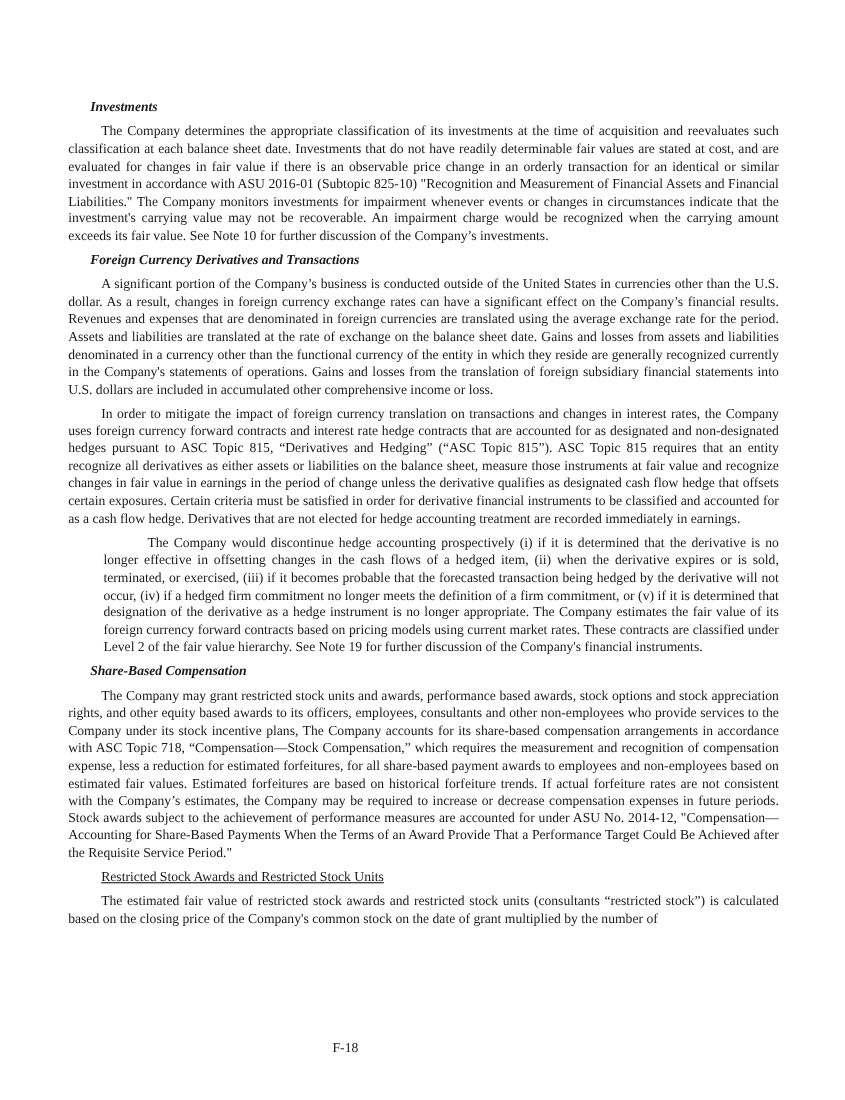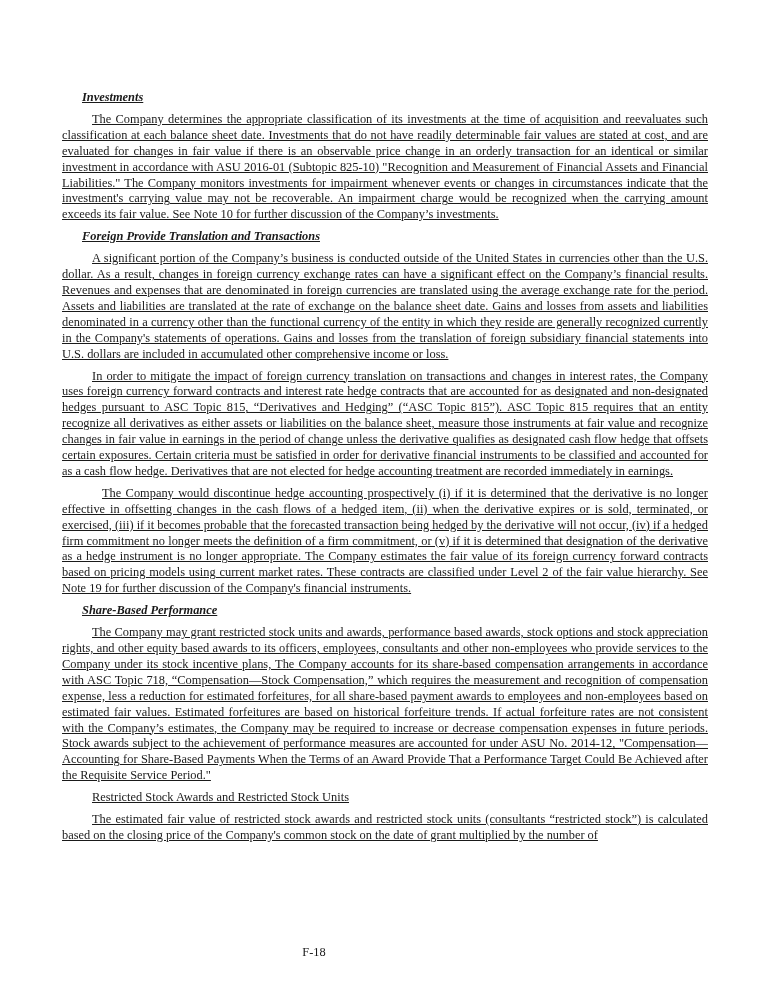--- a/index.html
+++ b/index.html
@@ -1,53 +1,53 @@
 <!DOCTYPE html>
 <html><head>
 <meta charset="utf-8">
 <style>
   html, body { margin: 0; padding: 0; background: #ffffff; }
   body { width: 768px; height: 1000px; position: relative; overflow: hidden; }
   .page {
     position: absolute; left: 62px; top: 90px; width: 646px;
     font-family: "Liberation Serif", serif;
-    font-size: 12.4px; line-height: 15.9px; color: #1a1a1a; text-decoration: underline;
+    font-size: 12.4px; line-height: 15.9px; color: #1a1a1a;
   }
   .heading {
     font-weight: bold; font-style: italic;
     margin: 0 0 6px 20px; padding-top: 0;
   }
   .para {
     text-align: justify; text-indent: 30px; margin: 0 0 6px 0;
   }
-  .para.deep { text-indent: 40px; }
+  .para.deep { text-indent: 40px; margin-left: 32px; }
   .subheading {
     text-decoration: underline; margin: 0 0 6px 30px;
   }
   .footer {
     position: absolute; left: 0; width: 628px; top: 945px;
     text-align: center;
     font-family: "Liberation Serif", serif; font-size: 12.4px; color: #1a1a1a;
   }
 </style>
 </head>
 <body>
 
 <div class="page">
 
   <div class="heading">Investments</div>
   <p class="para">The Company determines the appropriate classification of its investments at the time of acquisition and reevaluates such classification at each balance sheet date. Investments that do not have readily determinable fair values are stated at cost, and are evaluated for changes in fair value if there is an observable price change in an orderly transaction for an identical or similar investment in accordance with ASU 2016-01 (Subtopic 825-10) "Recognition and Measurement of Financial Assets and Financial Liabilities." The Company monitors investments for impairment whenever events or changes in circumstances indicate that the investment's carrying value may not be recoverable. An impairment charge would be recognized when the carrying amount exceeds its fair value. See Note 10 for further discussion of the Company’s investments.</p>
 
-  <div class="heading">Foreign Provide Translation and Transactions</div>
+  <div class="heading">Foreign Currency Derivatives and Transactions</div>
   <p class="para">A significant portion of the Company’s business is conducted outside of the United States in currencies other than the U.S. dollar. As a result, changes in foreign currency exchange rates can have a significant effect on the Company’s financial results. Revenues and expenses that are denominated in foreign currencies are translated using the average exchange rate for the period. Assets and liabilities are translated at the rate of exchange on the balance sheet date. Gains and losses from assets and liabilities denominated in a currency other than the functional currency of the entity in which they reside are generally recognized currently in the Company's statements of operations. Gains and losses from the translation of foreign subsidiary financial statements into U.S. dollars are included in accumulated other comprehensive income or loss.</p>
 
   <p class="para">In order to mitigate the impact of foreign currency translation on transactions and changes in interest rates, the Company uses foreign currency forward contracts and interest rate hedge contracts that are accounted for as designated and non-designated hedges pursuant to ASC Topic 815, “Derivatives and Hedging” (“ASC Topic 815”). ASC Topic 815 requires that an entity recognize all derivatives as either assets or liabilities on the balance sheet, measure those instruments at fair value and recognize changes in fair value in earnings in the period of change unless the derivative qualifies as designated cash flow hedge that offsets certain exposures. Certain criteria must be satisfied in order for derivative financial instruments to be classified and accounted for as a cash flow hedge. Derivatives that are not elected for hedge accounting treatment are recorded immediately in earnings.</p>
   <p class="para deep">The Company would discontinue hedge accounting prospectively (i) if it is determined that the derivative is no longer effective in offsetting changes in the cash flows of a hedged item, (ii) when the derivative expires or is sold, terminated, or exercised, (iii) if it becomes probable that the forecasted transaction being hedged by the derivative will not occur, (iv) if a hedged firm commitment no longer meets the definition of a firm commitment, or (v) if it is determined that designation of the derivative as a hedge instrument is no longer appropriate. The Company estimates the fair value of its foreign currency forward contracts based on pricing models using current market rates. These contracts are classified under Level 2 of the fair value hierarchy. See Note 19 for further discussion of the Company's financial instruments.</p>
 
-  <div class="heading">Share-Based Performance</div>
+  <div class="heading">Share-Based Compensation</div>
   <p class="para">The Company may grant restricted stock units and awards, performance based awards, stock options and stock appreciation rights, and other equity based awards to its officers, employees, consultants and other non-employees who provide services to the Company under its stock incentive plans, The Company accounts for its share-based compensation arrangements in accordance with ASC Topic 718, “Compensation—Stock Compensation,” which requires the measurement and recognition of compensation expense, less a reduction for estimated forfeitures, for all share-based payment awards to employees and non-employees based on estimated fair values. Estimated forfeitures are based on historical forfeiture trends. If actual forfeiture rates are not consistent with the Company’s estimates, the Company may be required to increase or decrease compensation expenses in future periods. Stock awards subject to the achievement of performance measures are accounted for under ASU No. 2014-12, "Compensation—Accounting for Share-Based Payments When the Terms of an Award Provide That a Performance Target Could Be Achieved after the Requisite Service Period."</p>
 
   <div class="subheading">Restricted Stock Awards and Restricted Stock Units</div>
   <p class="para">The estimated fair value of restricted stock awards and restricted stock units (consultants “restricted stock”) is calculated based on the closing price of the Company's common stock on the date of grant multiplied by the number of</p>
 
 </div>
 
 <div class="footer">F-18</div>
 
 </body></html>

